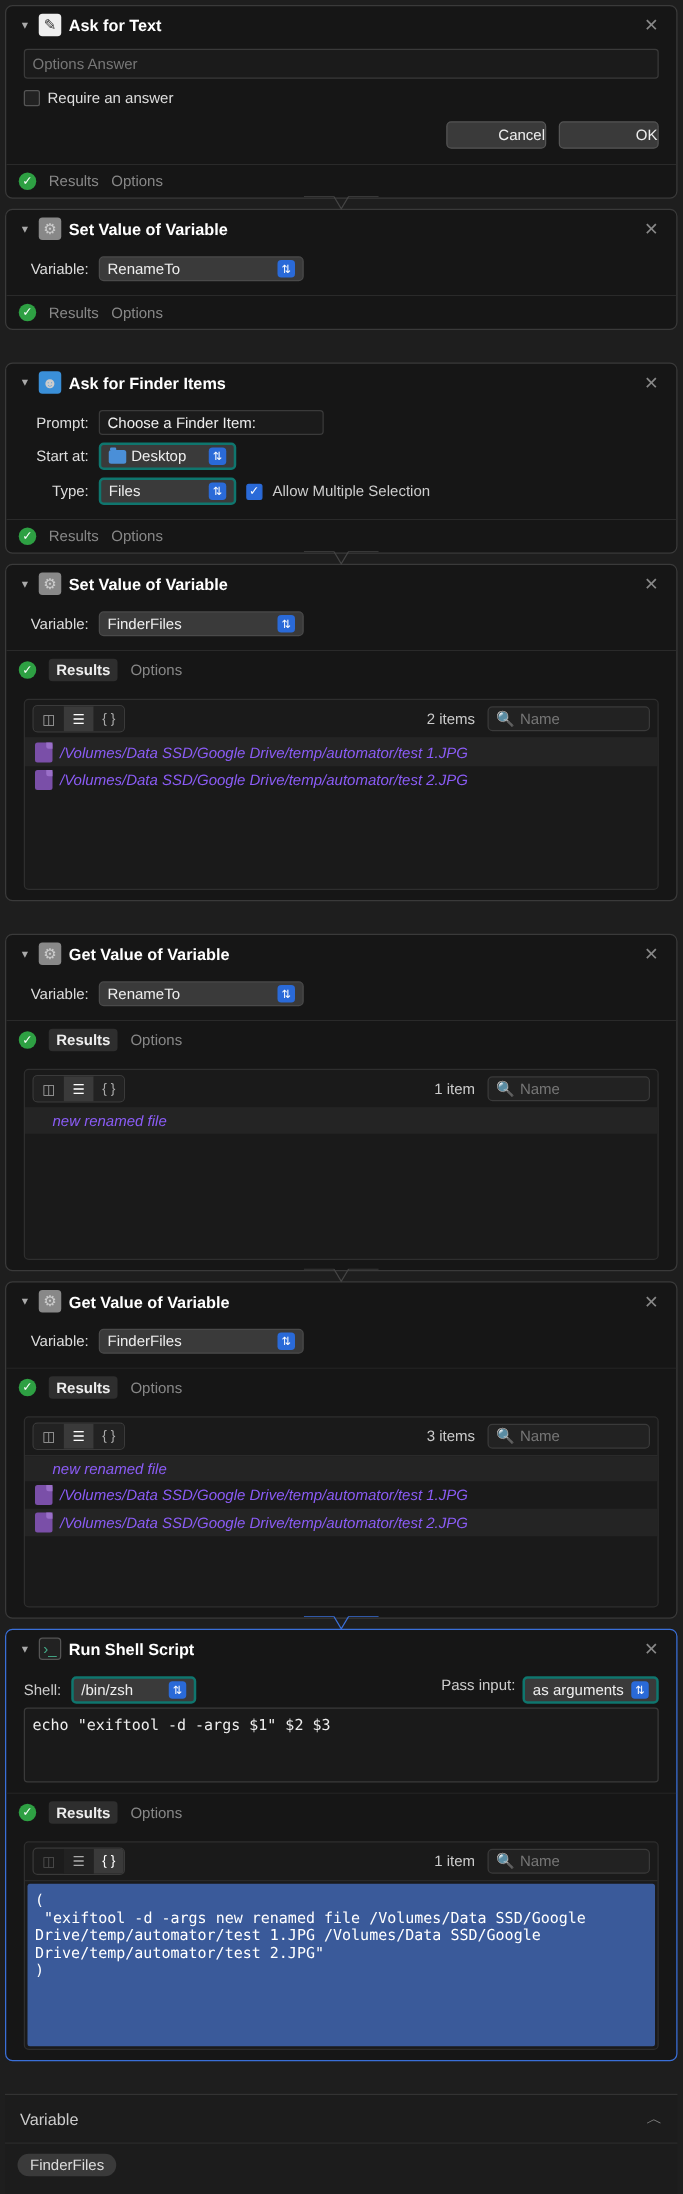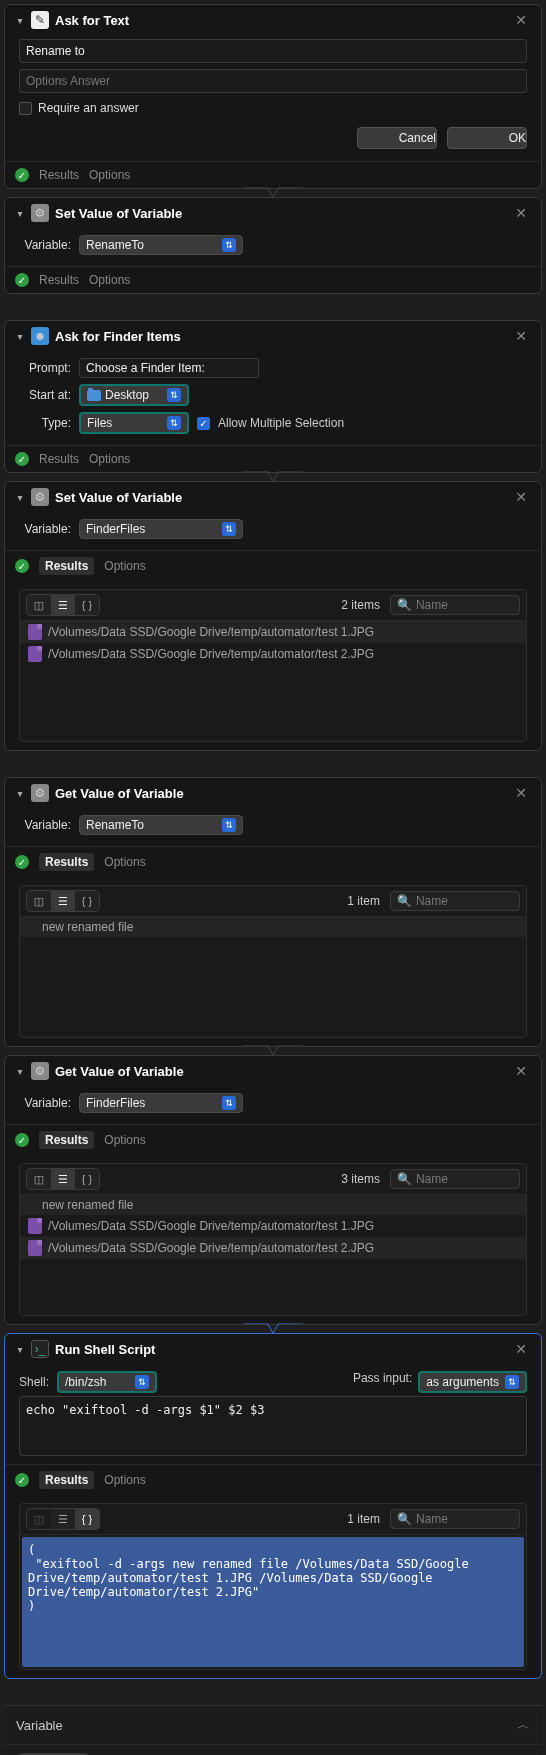--- a/index.html
+++ b/index.html
@@ -171,22 +171,23 @@
     border-radius: 4px;
     padding: 2px 6px;
     width: 130px;
     display: flex; align-items: center; gap: 4px;
     color: #777; font-size: 12px;
   }
   .result-rows { min-height: 120px; }
   .result-row {
     display: flex; align-items: center; gap: 6px;
     padding: 3px 8px;
-    color: #a3a3a3;
-    font-size: 12px;
+    color: #8b5cf6;
+    font-size: 12px;
+    font-style: italic;
   }
   .result-row.alt { background: #242424; }
   .file-icon {
     width: 14px; height: 16px;
     background: #7a4fa8;
     border-radius: 2px;
     display: inline-block;
     position: relative;
   }
   .file-icon::after {
@@ -259,21 +260,20 @@
 <div class="workflow">
 
   <div class="action">
     <div class="action-header">
       <span class="disclosure">▾</span>
       <span class="action-icon" style="background:#eee;color:#333;">✎</span>
       <span class="action-title">Ask for Text</span>
       <span class="close-x">✕</span>
     </div>
     <div class="action-body">
-      <div class="text-input">Rename to</div>
       <div class="text-input placeholder">Options Answer</div>
       <div class="checkbox-row">
         <span class="checkbox"></span>
         <span>Require an answer</span>
       </div>
       <div class="button-row">
         <div class="mac-button">Cancel</div>
         <div class="mac-button">OK</div>
       </div>
     </div>

